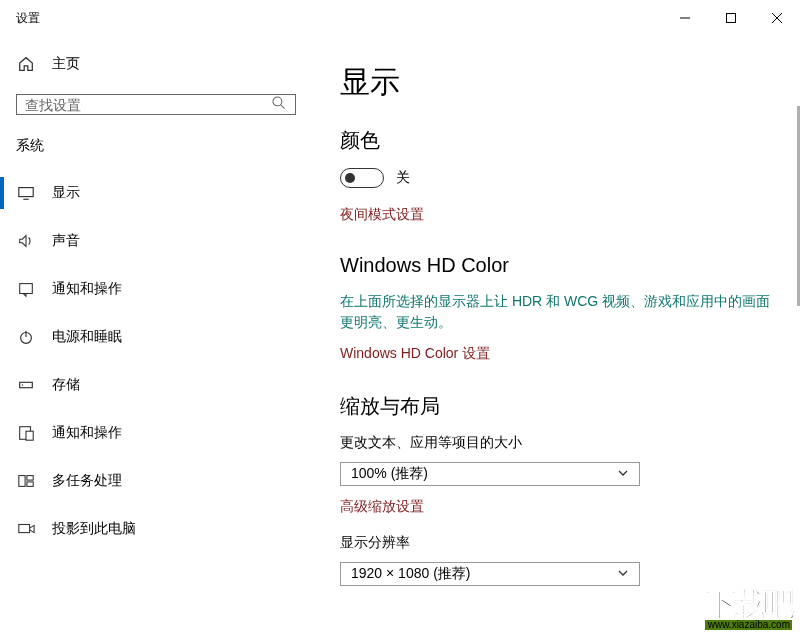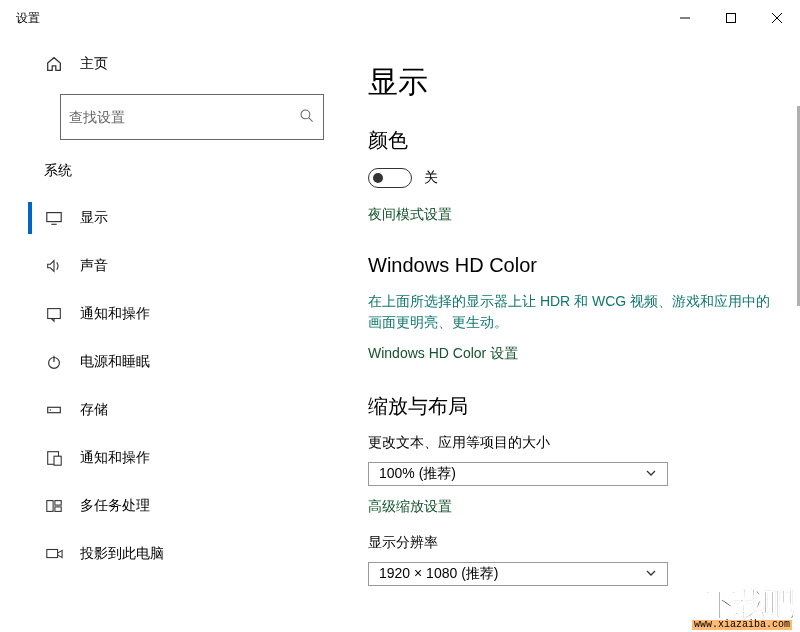--- a/index.html
+++ b/index.html
@@ -28,38 +28,37 @@
     width: 46px;
     height: 32px;
     display: flex;
     align-items: center;
     justify-content: center;
   }
   .winbtn svg { width: 10px; height: 10px; }
   .body {
     display: flex;
     height: calc(100% - 36px);
-    padding-left: 28px;
   }
   .sidebar {
     width: 312px;
     padding: 8px 0;
     border-right: 0;
   }
   .home {
     display: flex;
     align-items: center;
     height: 40px;
     padding-left: 16px;
     gap: 16px;
   }
   .home .icon { width: 20px; display:flex; align-items:center; justify-content:center; }
   .searchbox {
-    margin: 10px 16px 18px 32px;
-    height: 46px;
+    margin: 10px 16px 18px 16px;
+    height: 21px;
     border: 1px solid #666;
     display: flex;
     align-items: center;
     padding: 0 8px;
     color: #666;
   }
   .searchbox input {
     flex: 1;
     border: none;
     outline: none;
@@ -131,21 +130,21 @@
   .toggle .thumb {
     width: 10px;
     height: 10px;
     background: #333;
     border-radius: 50%;
     position: absolute;
     left: 4px;
     top: 4px;
   }
   .link {
-    color: #14532d;
+    color: #7f1d1d;
     font-size: 14px;
     margin-bottom: 30px;
     display: inline-block;
   }
   .desc {
     color: #0f766e;
     font-size: 14px;
     line-height: 1.5;
     margin-bottom: 12px;
   }
@@ -176,21 +175,21 @@
     text-align: right;
     line-height: 1;
   }
   .watermark .big {
     font-size: 32px;
     font-weight: 900;
     letter-spacing: -3px;
     color:#000;
     -webkit-text-stroke: 1px #fff;
   }
-  .watermark .url { font-size: 10px; color:#000; background:#fdba74; padding:0 2px;font-family:Liberation Mono, monospace;}
+  .watermark .url { font-size: 10px; color:#000; background:#4d7c0f; padding:0 2px;}
 </style>
 </head>
 <body>
 
 <div class="titlebar">
   <span class="title">设置</span>
   <div class="winbtns">
     <div class="winbtn">
       <svg viewBox="0 0 10 10">
           <line x1="0" y1="5" x2="10" y2="5" stroke="#000" stroke-width="1"></line>

